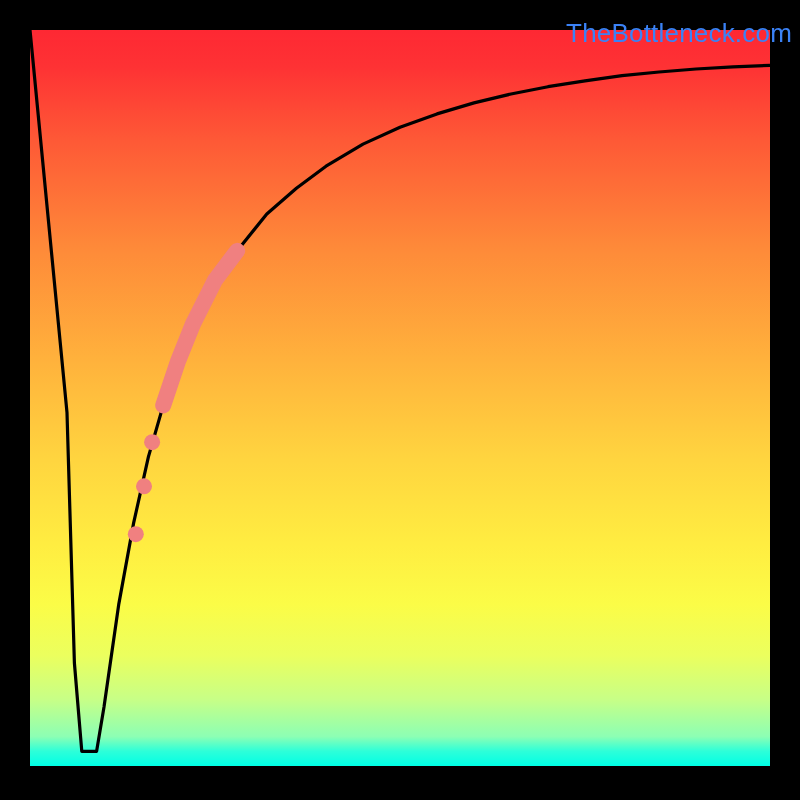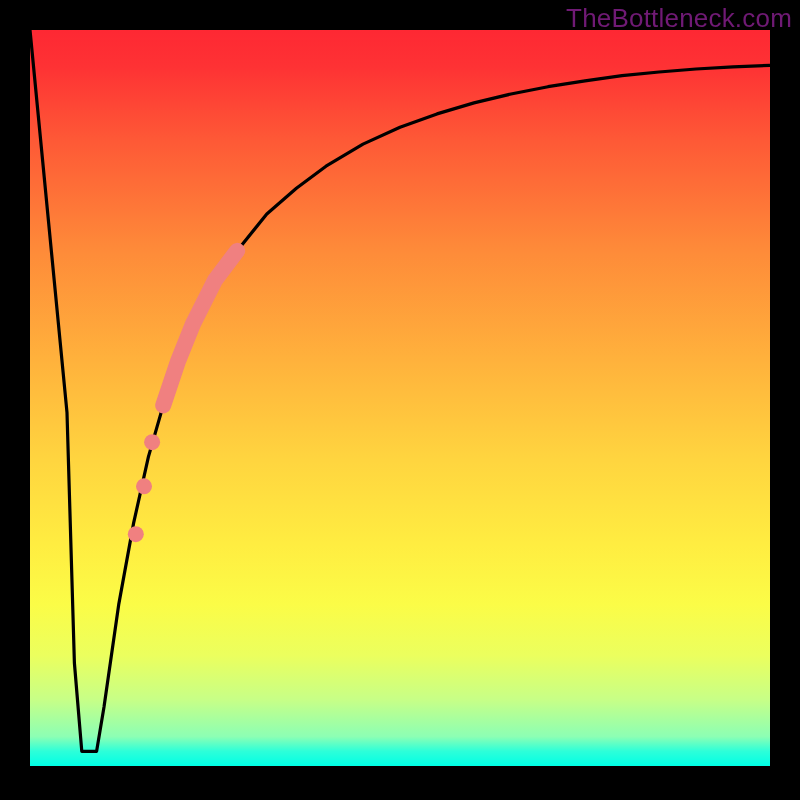--- a/index.html
+++ b/index.html
@@ -70,23 +70,23 @@
     fill: none;
     stroke: #f08080;
     stroke-width: 16;
     stroke-linecap: round;
   }
   .data-dot {
     fill: #f08080;
   }
   .watermark {
     position: absolute;
-    top: 3px;
+    top: 18px;
     right: 8px;
-    color: #701a75;
+    color: #3b82f6;
     font-size: 26px;
     font-weight: 400;
     letter-spacing: 0.2px;
     font-family: Arial, Helvetica, sans-serif;
   }
 </style>
 </head>
 <body>
 
 <div class="chart-wrap">

